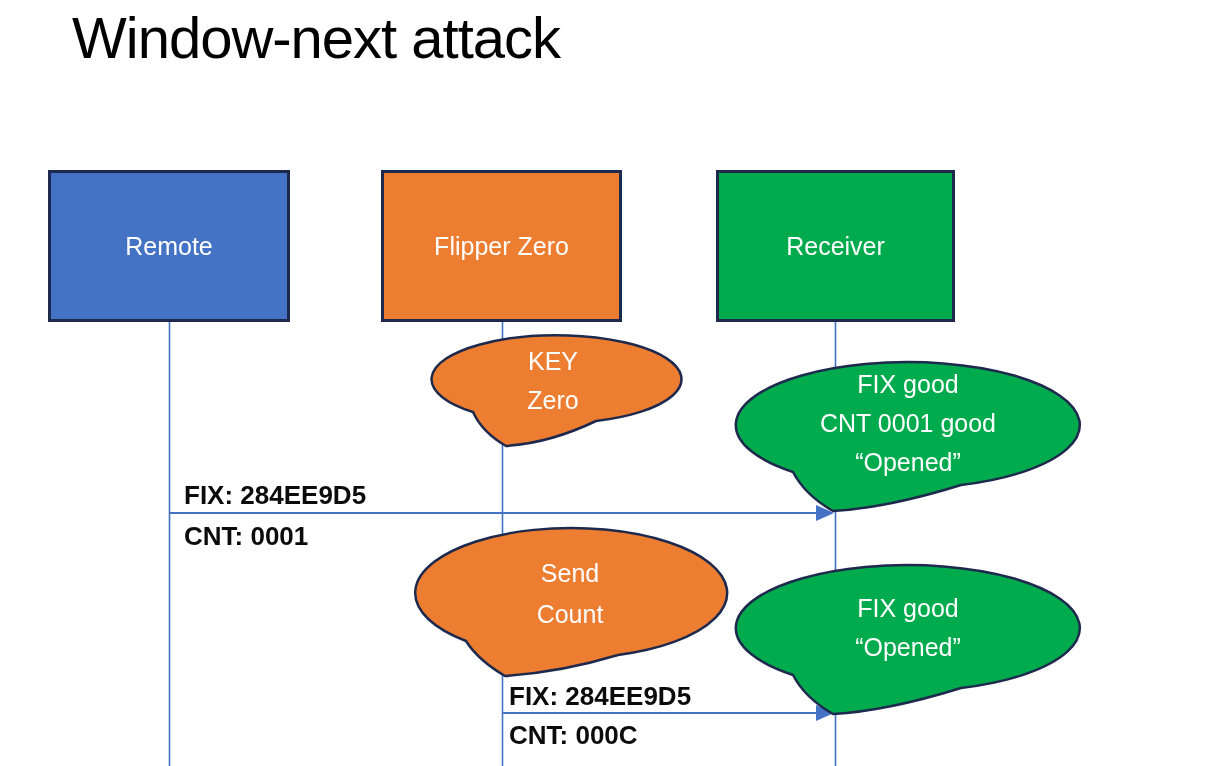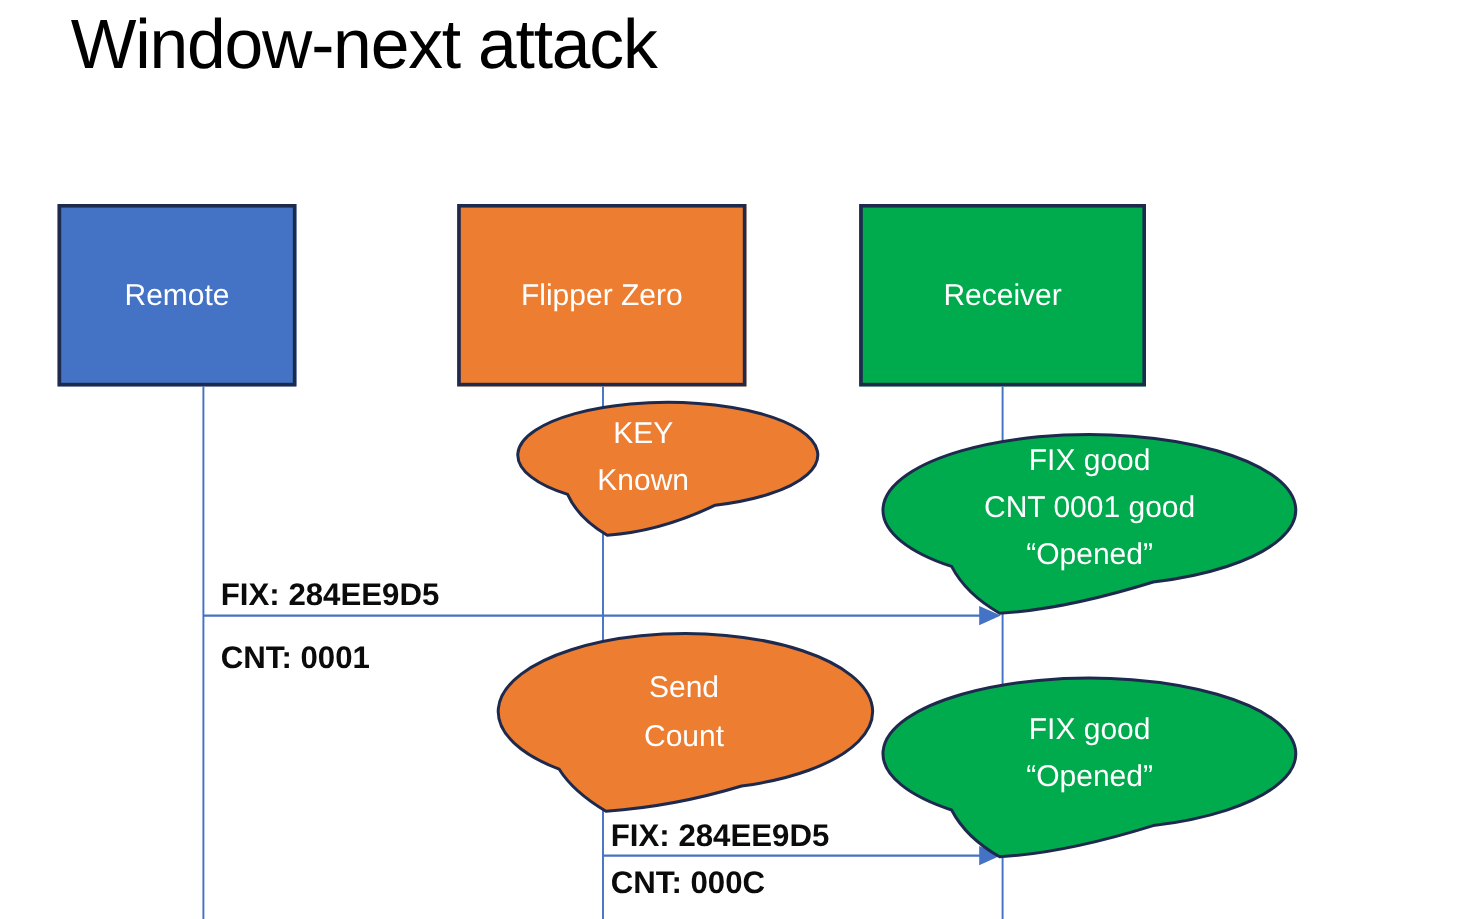--- a/index.html
+++ b/index.html
@@ -4,50 +4,50 @@
 <style>
   html,body{margin:0;padding:0;background:#fff;}
   .stage{
     position:relative;
     width:1221px;height:766px;
     background:#ffffff;
     overflow:hidden;
     font-family:"Liberation Sans", sans-serif;
   }
   .slide-title{
-    position:absolute;left:59px;top:4px;margin:0;
+    position:absolute;left:72px;top:4px;margin:0;
     font-size:58px;font-weight:300;letter-spacing:-1px;color:#000;
     font-family:"Liberation Sans", sans-serif;
     white-space:nowrap;
   }
   .actor{
     position:absolute;top:170px;height:152px;
     border:3px solid #1E2A4D;box-sizing:border-box;
     display:flex;align-items:center;justify-content:center;
   }
   .actor span{color:#fff;font-size:25px;white-space:nowrap;}
-  .actor.remote{left:48px;width:199px;background:#4472C4;}
+  .actor.remote{left:48px;width:242px;background:#4472C4;}
   .actor.flipper{left:381px;width:241px;background:#ED7D31;}
   .actor.receiver{left:716px;width:239px;background:#00AB4E;}
   .overlay{position:absolute;left:0;top:0;width:1221px;height:766px;}
   .callout-path{stroke:#1E2A4D;stroke-width:2.5;}
   .callout-text{
     position:absolute;display:flex;flex-direction:column;
     align-items:center;justify-content:center;text-align:center;
     color:#fff;font-size:25px;line-height:39px;pointer-events:none;
   }
   .msg-label{
     position:absolute;color:#0b0b0b;font-size:26px;white-space:nowrap;font-weight:bold;
   }
-  .ct-key{left:411px;top:336px;width:250px;height:90px;}
+  .ct-key{left:428px;top:336px;width:250px;height:90px;}
   .ct-g1{left:742px;top:364px;width:332px;height:118px;}
   .ct-send{left:418px;top:532px;width:304px;height:124px;line-height:41px;}
   .ct-g2{left:742px;top:568px;width:332px;height:120px;}
   .lbl-1a{left:184px;top:480px;}
-  .lbl-1b{left:184px;top:521px;margin-top:12px;}
+  .lbl-1b{left:184px;top:521px;}
   .lbl-2a{left:509px;top:681px;}
   .lbl-2b{left:509px;top:720px;text-align:right;}
 </style>
 </head>
 <body>
 
 <div class="stage">
 
   <h1 class="slide-title">Window-next attack</h1>
 
@@ -78,21 +78,21 @@
     </g>
 
     <path class="callout-path" d="M596,421 A125,44 0 1 0 473,412 Q482,432 506,446 Q550,443 596,421 Z" fill="#ED7D31"></path>
     <path class="callout-path" d="M961,485 A172,63 0 1 0 793,472 Q805,495 833,511 Q887,508 961,485 Z" fill="#00AB4E"></path>
     <path class="callout-path" d="M618,655 A156,65 0 1 0 466,641 Q478,660 505,676 Q562,672 618,655 Z" fill="#ED7D31"></path>
     <path class="callout-path" d="M961,688 A172,63 0 1 0 793,675 Q805,698 833,714 Q887,711 961,688 Z" fill="#00AB4E"></path>
   </svg>
 
   <div class="callout-text ct-key">
     <span>KEY</span>
-    <span>Known</span>
+    <span>Zero</span>
   </div>
   <div class="callout-text ct-g1">
     <span>FIX good</span>
     <span>CNT 0001 good</span>
     <span>“Opened”</span>
   </div>
   <div class="callout-text ct-send">
     <span>Send</span>
     <span>Count</span>
   </div>

